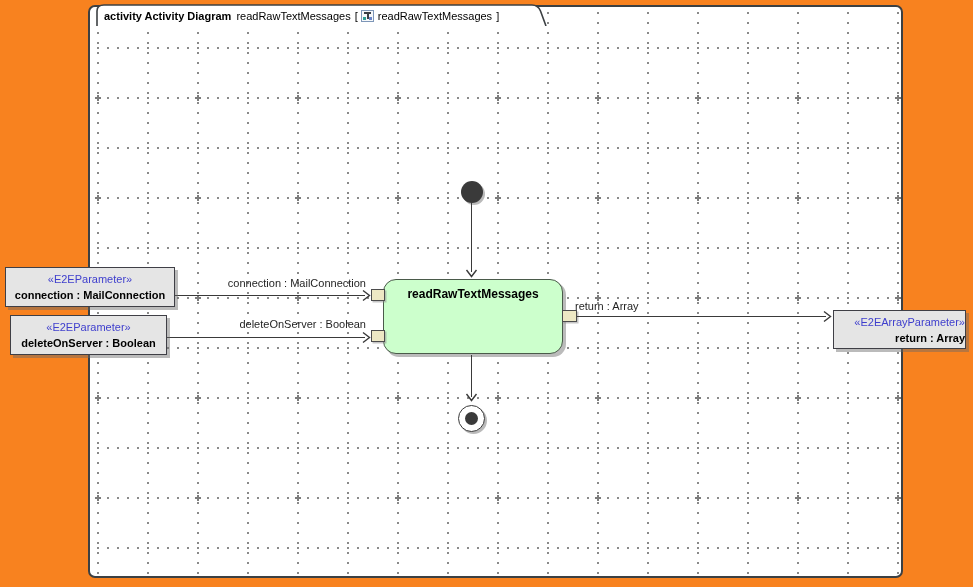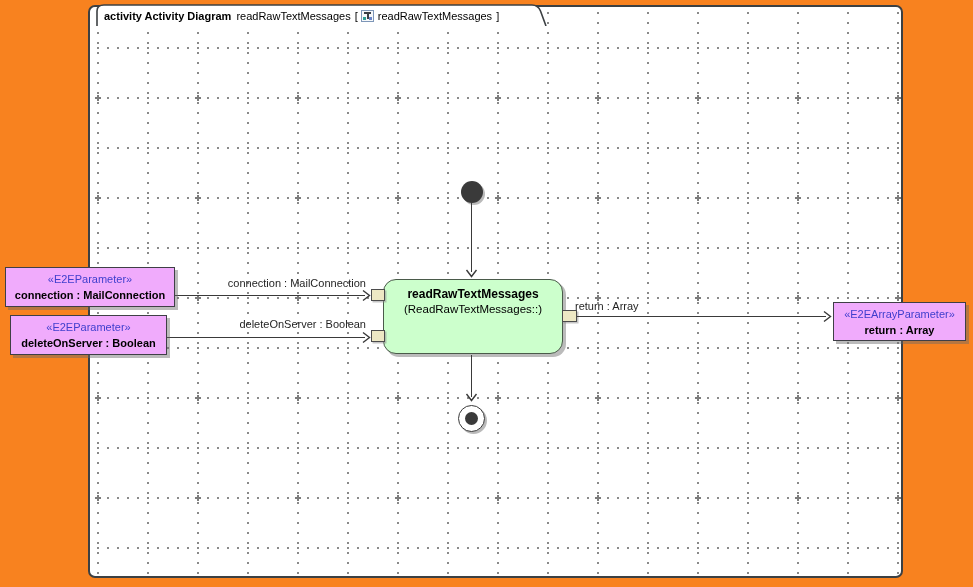--- a/index.html
+++ b/index.html
@@ -93,29 +93,29 @@
 
   .edge-label{
     position:absolute;font-size:11px;color:#1f1f1f;white-space:nowrap;
   }
   .l-conn{left:190px;top:277px;width:176px;text-align:right;}
   .l-del{left:190px;top:318px;width:176px;text-align:right;}
   .l-ret{left:575px;top:300px;}
 
   
   .param{
-    position:absolute;box-sizing:border-box;background:#f0abfc;border:1.3px solid #3f3f46;
+    position:absolute;box-sizing:border-box;background:#e5e5e5;border:1.3px solid #3f3f46;
     box-shadow:3px 3px 0 rgba(105,105,105,.45);
     text-align:center;padding-top:3px;
   }
   .param .stereo{font-size:11px;color:#3e3ecd;line-height:16px;}
   .param .pname{font-size:11px;font-weight:700;color:#000;line-height:16px;}
   .p-conn{left:5px;top:267px;width:170px;height:40px;}
   .p-del{left:10px;top:315px;width:157px;height:40px;}
-  .p-ret{left:833px;top:302px;width:133px;height:39px;}
+  .p-ret{left:833px;top:310px;width:133px;height:39px;text-align:right;}
 </style>
 </head>
 <body>
 
 <div class="stage">
 
   <div class="canvas"></div>
 
   <div class="tab">
     <svg width="453" height="23" viewBox="0 0 453 23">
@@ -139,21 +139,20 @@
   <div class="initial-node"></div>
   <div class="edge-v e-init"></div>
   <span class="head h-init">
     <svg width="13" height="9">
         <path d="M1.5 1 L6.5 7.5 L11.5 1" fill="none" stroke="#3a3a3a" stroke-width="1.4"></path>
       </svg>
   </span>
 
   <div class="activity">
     <div class="a-name">readRawTextMessages</div>
-    <div class="a-qual">(ReadRawTextMessages::)</div>
   </div>
   <div class="pin pin-in-1"></div>
   <div class="pin pin-in-2"></div>
   <div class="pin pin-out"></div>
 
   <div class="edge-v e-final"></div>
   <span class="head h-final">
     <svg width="13" height="9">
         <path d="M1.5 1 L6.5 7.5 L11.5 1" fill="none" stroke="#3a3a3a" stroke-width="1.4"></path>
       </svg>

